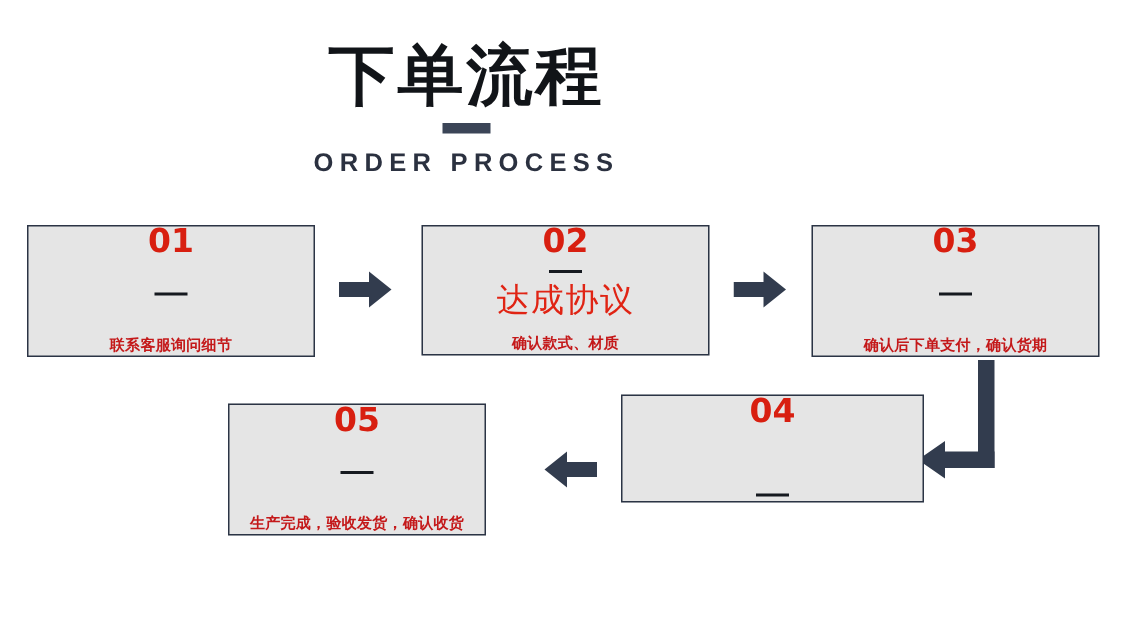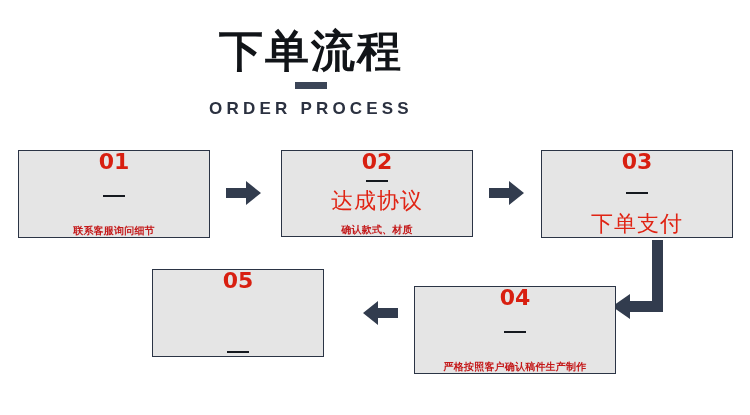--- a/index.html
+++ b/index.html
@@ -86,21 +86,21 @@
     margin-top: 6px;
     line-height: 1.2;
     letter-spacing: 0.2px;
     font-family: "DejaVu Sans", "Liberation Sans", sans-serif;
   }
 
   
   #step-1 { left: 18px;  top: 150px; width: 192px; height: 88px; }
   #step-2 { left: 281px; top: 150px; width: 192px; height: 87px; }
   #step-3 { left: 541px; top: 150px; width: 192px; height: 88px; }
-  #step-4 { left: 414px; top: 286px; width: 202px; height: 88px; }
+  #step-4 { left: 414px; top: 263px; width: 202px; height: 72px; }
   #step-5 { left: 152px; top: 269px; width: 172px; height: 88px; }
 
   
   .arrow {
     position: absolute;
   }
   .arrow svg { display: block; }
 
   #arrow-1 { left: 226px; top: 180px; }
   #arrow-2 { left: 489px; top: 180px; }
@@ -137,38 +137,38 @@
 
 <div class="arrow" id="arrow-2">
   <svg width="36" height="26" viewBox="0 0 36 26">
     <polygon points="0,8 20,8 20,1 35,13 20,25 20,18 0,18" fill="#323c4e"></polygon>
   </svg>
 </div>
 
 <div class="step" id="step-3">
   <div class="step-num">03</div>
   <div class="step-num-rule"></div>
-  <div class="step-title">下单支付</div>
+  <div class="step-desc">确认后下单支付，确认货期</div>
 </div>
 
 <div class="arrow" id="arrow-elbow">
   <svg width="62" height="86" viewBox="0 0 62 86">
     <path d="M40,0 L51,0 L51,72 L40,72 Z" fill="#323c4e"></path>
     <path d="M51,61 L51,72 L18,72 L18,79 L0,66.5 L18,54 L18,61 Z" fill="#323c4e"></path>
   </svg>
 </div>
 
 <div class="step" id="step-4">
   <div class="step-num">04</div>
   <div class="step-num-rule"></div>
-  <div class="step-desc">严格按照客户确认稿件生产制作</div>
 </div>
 
 <div class="arrow" id="arrow-4">
   <svg width="36" height="26" viewBox="0 0 36 26">
     <polygon points="36,8 16,8 16,1 1,13 16,25 16,18 36,18" fill="#323c4e"></polygon>
   </svg>
 </div>
 
 <div class="step" id="step-5">
   <div class="step-num">05</div>
   <div class="step-num-rule"></div>
+  <div class="step-desc">生产完成，验收发货，确认收货</div>
 </div>
 
 </body></html>

